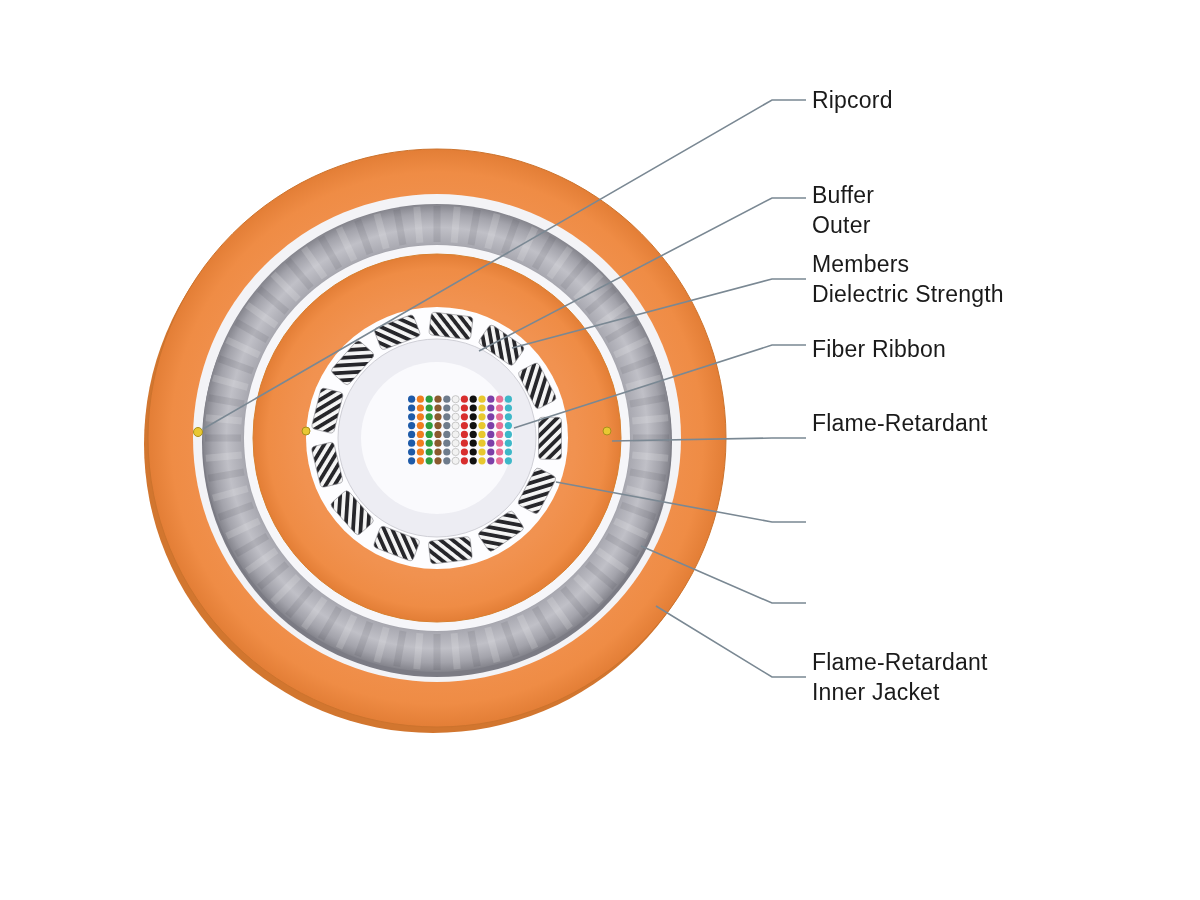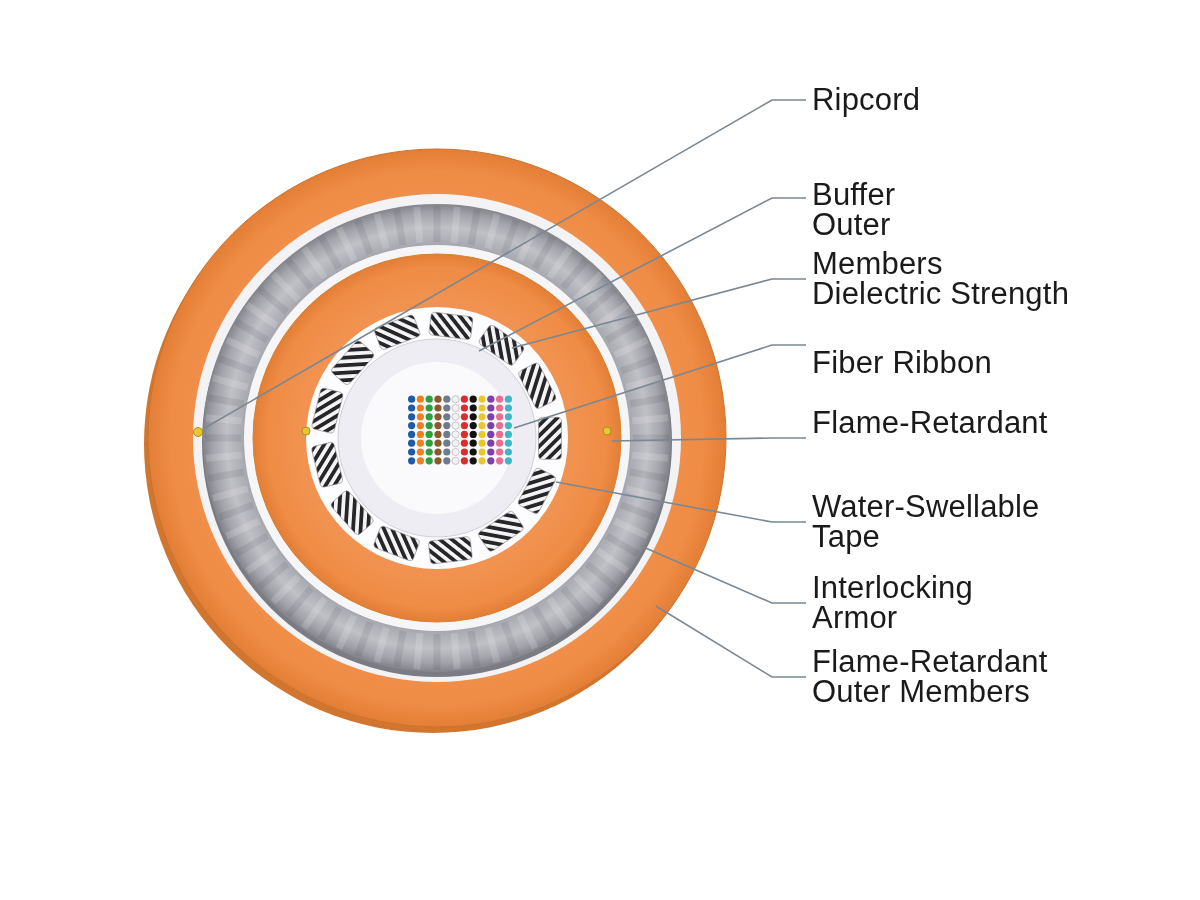--- a/index.html
+++ b/index.html
@@ -17,21 +17,21 @@
   }
   #diagram-svg {
     position: absolute;
     left: 0;
     top: 0;
   }
   .label {
     position: absolute;
     left: 812px;
     color: #1a1a1a;
-    font-size: 31px;
+    font-size: 23px;
     line-height: 30px;
     letter-spacing: 0.2px;
     white-space: nowrap;
   }
 </style>
 </head>
 <body>
 
 <div id="stage">
 
@@ -284,32 +284,24 @@
     <div>Ripcord</div>
   </div>
   <div class="label" style="top:180px">
     <div>Buffer</div>
     <div>Outer</div>
   </div>
   <div class="label" style="top:249px">
     <div>Members</div>
     <div>Dielectric Strength</div>
   </div>
-  <div class="label" style="top:348px">
+  <div class="label" style="top:334px">
     <div>Fiber Ribbon</div>
   </div>
   <div class="label" style="top:408px">
     <div>Flame-Retardant</div>
   </div>
-  <div class="label" style="top:492px">
-    <div>Water-Swellable</div>
-    <div>Tape</div>
-  </div>
-  <div class="label" style="top:573px">
-    <div>Interlocking</div>
-    <div>Armor</div>
-  </div>
   <div class="label" style="top:647px">
     <div>Flame-Retardant</div>
-    <div>Outer Members</div>
+    <div>Inner Jacket</div>
   </div>
 
 </div>
 
 </body></html>

